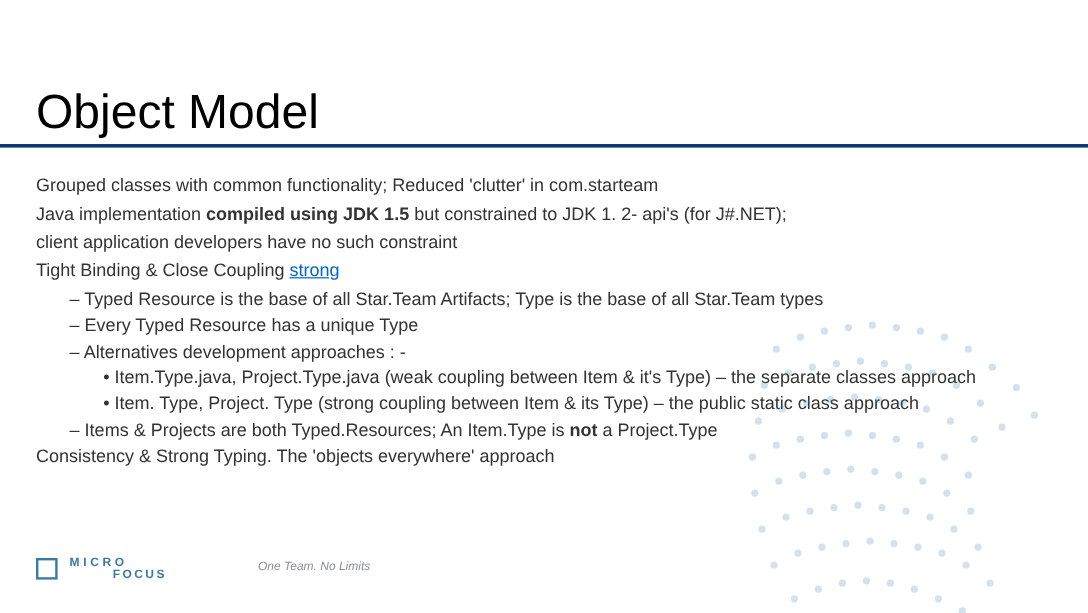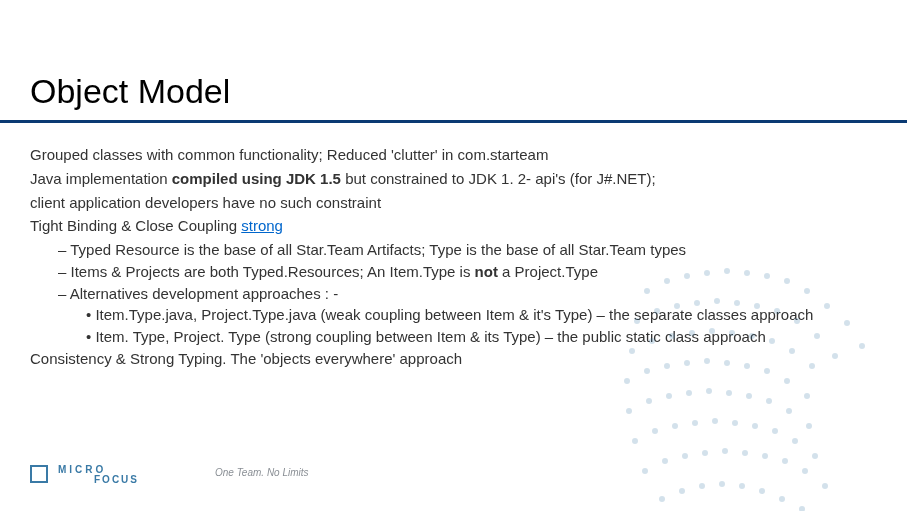--- a/index.html
+++ b/index.html
@@ -16,21 +16,21 @@
   .slide {
     position: relative;
     width: 907px;
     height: 511px;
     box-sizing: border-box;
   }
   .title {
     position: absolute;
     left: 30px;
     top: 72px;
-    font-size: 34px;
+    font-size: 40px;
     font-weight: 400;
     color: #000;
   }
   .rule {
     position: absolute;
     left: 0;
     right: 0;
     top: 120px;
     border: none;
     border-top: 3px solid #0a3a73;
@@ -106,28 +106,29 @@
     <p>Grouped classes with common functionality; Reduced 'clutter' in com.starteam</p>
     <p>
       <span>Java implementation </span><span class="bold">compiled using JDK 1.5</span><span> but constrained to JDK 1. 2- api's (for J#.NET);</span>
     </p>
     <p>client application developers have no such constraint</p>
     <p class="indent1">
       <span>Tight Binding &amp; Close Coupling        </span><a class="link" href="#">strong</a>
     </p>
     <ul class="ul-dash indent1">
       <li><span>Typed Resource is the base of all Star.Team Artifacts; Type is the base of all Star.Team types</span></li>
-      <li>
-        <span>Items &amp; Projects are both Typed.Resources; An Item.Type is </span><span class="bold">not</span><span> a Project.Type</span>
-      </li>
+      <li><span>Every Typed Resource has a unique Type</span></li>
       <li><span>Alternatives development approaches : -</span>
         <ul class="ul-bullet">
           <li><span>Item.Type.java, Project.Type.java (weak coupling between Item &amp; it's Type) – the separate classes approach</span></li>
           <li><span>Item. Type, Project. Type (strong coupling between Item &amp; its Type) – the public static class approach</span></li>
         </ul>
+      </li>
+      <li>
+        <span>Items &amp; Projects are both Typed.Resources; An Item.Type is </span><span class="bold">not</span><span> a Project.Type</span>
       </li>
     </ul>
     <p>Consistency &amp; Strong Typing. The 'objects everywhere' approach</p>
   </div>
 
   <div class="footer">
     <span class="logo-square"></span>
     <span class="logo-text">
       <div class="l1">MICRO</div>
       <div class="l2">FOCUS</div>

